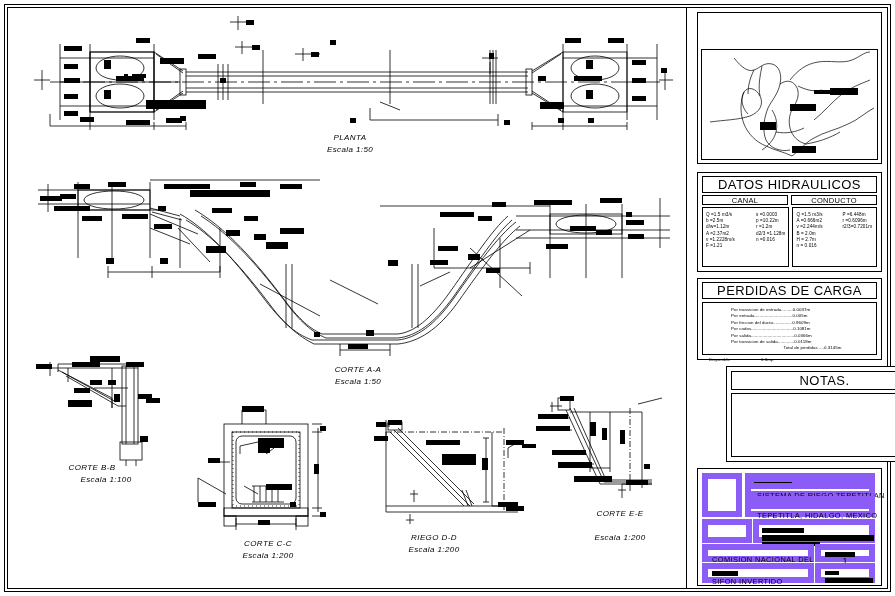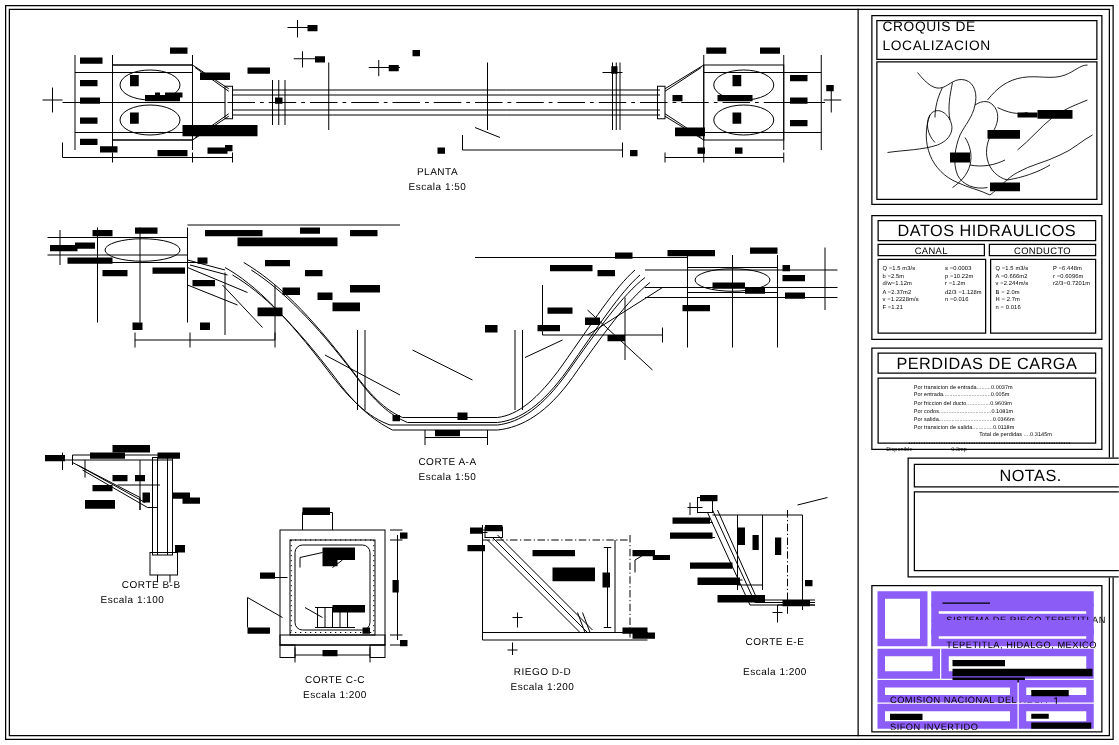--- a/index.html
+++ b/index.html
@@ -1,21 +1,21 @@
 <!DOCTYPE html>
 <html><head>
 <meta charset="utf-8">
 <style>
   html,body{margin:0;padding:0;background:#ffffff;}
   body{width:895px;height:596px;overflow:hidden;
        font-family:"Liberation Sans",sans-serif;color:#000;}
   #sheet{position:relative;width:895px;height:596px;background:#fff;}
 
   
-  .abs{position:absolute;}
+  .abs{position:absolute;font-style:italic;}
   .blob{position:absolute;background:#000;}
   .cap{position:absolute;text-align:center;font-size:8px;letter-spacing:.4px;
        line-height:11px;white-space:nowrap;}
 
   
   #frame{position:absolute;left:4px;top:4px;width:887px;height:588px;
          border:1px solid #000;box-sizing:border-box;}
   #frameIn{position:absolute;left:7px;top:7px;width:881px;height:582px;
          border:1px solid #000;box-sizing:border-box;}
   #vdiv{position:absolute;left:686px;top:7px;width:1px;height:582px;background:#000;}
@@ -348,21 +348,21 @@
         <rect x="62" y="28" width="12" height="5"></rect>
         <rect x="80" y="28" width="8" height="5"></rect>
         <rect x="46" y="36" width="16" height="5"></rect>
         <rect x="86" y="42" width="6" height="8"></rect>
         <rect x="110" y="42" width="14" height="5"></rect>
         <rect x="118" y="46" width="14" height="5"></rect>
         <rect x="40" y="48" width="24" height="7"></rect>
         <rect x="112" y="84" width="8" height="6"></rect>
       </g>
     </svg>
-    <div class="cap" style="left:43px;top:110px;width:100px;">CORTE B-B</div>
+    <div class="cap" style="left:14px;top:110px;width:100px;">CORTE B-B</div>
     <div class="cap" style="left:28px;top:122px;width:100px;">Escala 1:100</div>
   </div>
 
   <div class="abs" style="left:196px;top:398px;width:145px;height:175px;">
     <svg width="145" height="140" viewBox="0 0 145 140">
       <g stroke="#000" fill="none" stroke-width="0.8">
         <rect x="28" y="26" width="84" height="92"></rect>
         <rect x="36" y="34" width="68" height="76"></rect>
         <rect x="40" y="38" width="60" height="68" rx="6"></rect>
         <rect x="28" y="110" width="84" height="8"></rect>
@@ -503,24 +503,20 @@
         <rect x="98" y="34" width="5" height="14"></rect>
         <rect x="104" y="84" width="22" height="5"></rect>
         <rect x="122" y="68" width="6" height="5"></rect>
       </g>
     </svg>
     <div class="cap" style="left:48px;top:112px;width:100px;">CORTE E-E</div>
     <div class="cap" style="left:48px;top:136px;width:100px;">Escala 1:200</div>
   </div>
 
   <div class="panel" style="left:697px;top:12px;width:185px;height:152px;">
-    <div style="position:absolute;left:3px;top:3px;right:3px;height:32px;border:1px solid #000;box-sizing:border-box;">
-      <div style="position:absolute;left:4px;top:-1px;font-size:11px;letter-spacing:.5px;">CROQUIS DE</div>
-      <div style="position:absolute;left:4px;top:14px;font-size:11px;letter-spacing:.5px;">LOCALIZACION</div>
-    </div>
     <div style="position:absolute;left:3px;top:36px;right:3px;bottom:3px;border:1px solid #000;box-sizing:border-box;overflow:hidden;">
       <svg width="177" height="110" viewBox="0 0 177 110">
         <g stroke="#000" fill="none" stroke-width="0.7">
           <path d="M32,8 C40,18 46,22 52,20 C58,18 62,12 70,14 C78,16 80,26 78,34 C76,44 70,50 66,58 C62,68 60,80 64,90 C68,98 78,102 88,100"></path>
           <path d="M78,34 C84,30 90,30 94,36 C98,42 96,50 92,56 C88,62 86,70 88,78 C90,86 96,92 104,94"></path>
           <path d="M88,30 C96,20 104,14 116,12 C128,10 140,14 150,10 C158,7 162,2 168,2"></path>
           <path d="M8,72 C22,70 36,70 48,66 C58,62 62,54 58,46 C54,38 46,36 42,42 C38,48 40,58 46,64"></path>
           <path d="M42,42 C38,52 38,64 42,74 C46,84 54,92 64,96 C72,100 82,102 90,106"></path>
           <path d="M90,106 C98,100 104,92 112,88 C122,82 134,80 146,74 C156,70 164,62 172,58"></path>
           <path d="M104,94 C116,92 128,88 138,82"></path>

